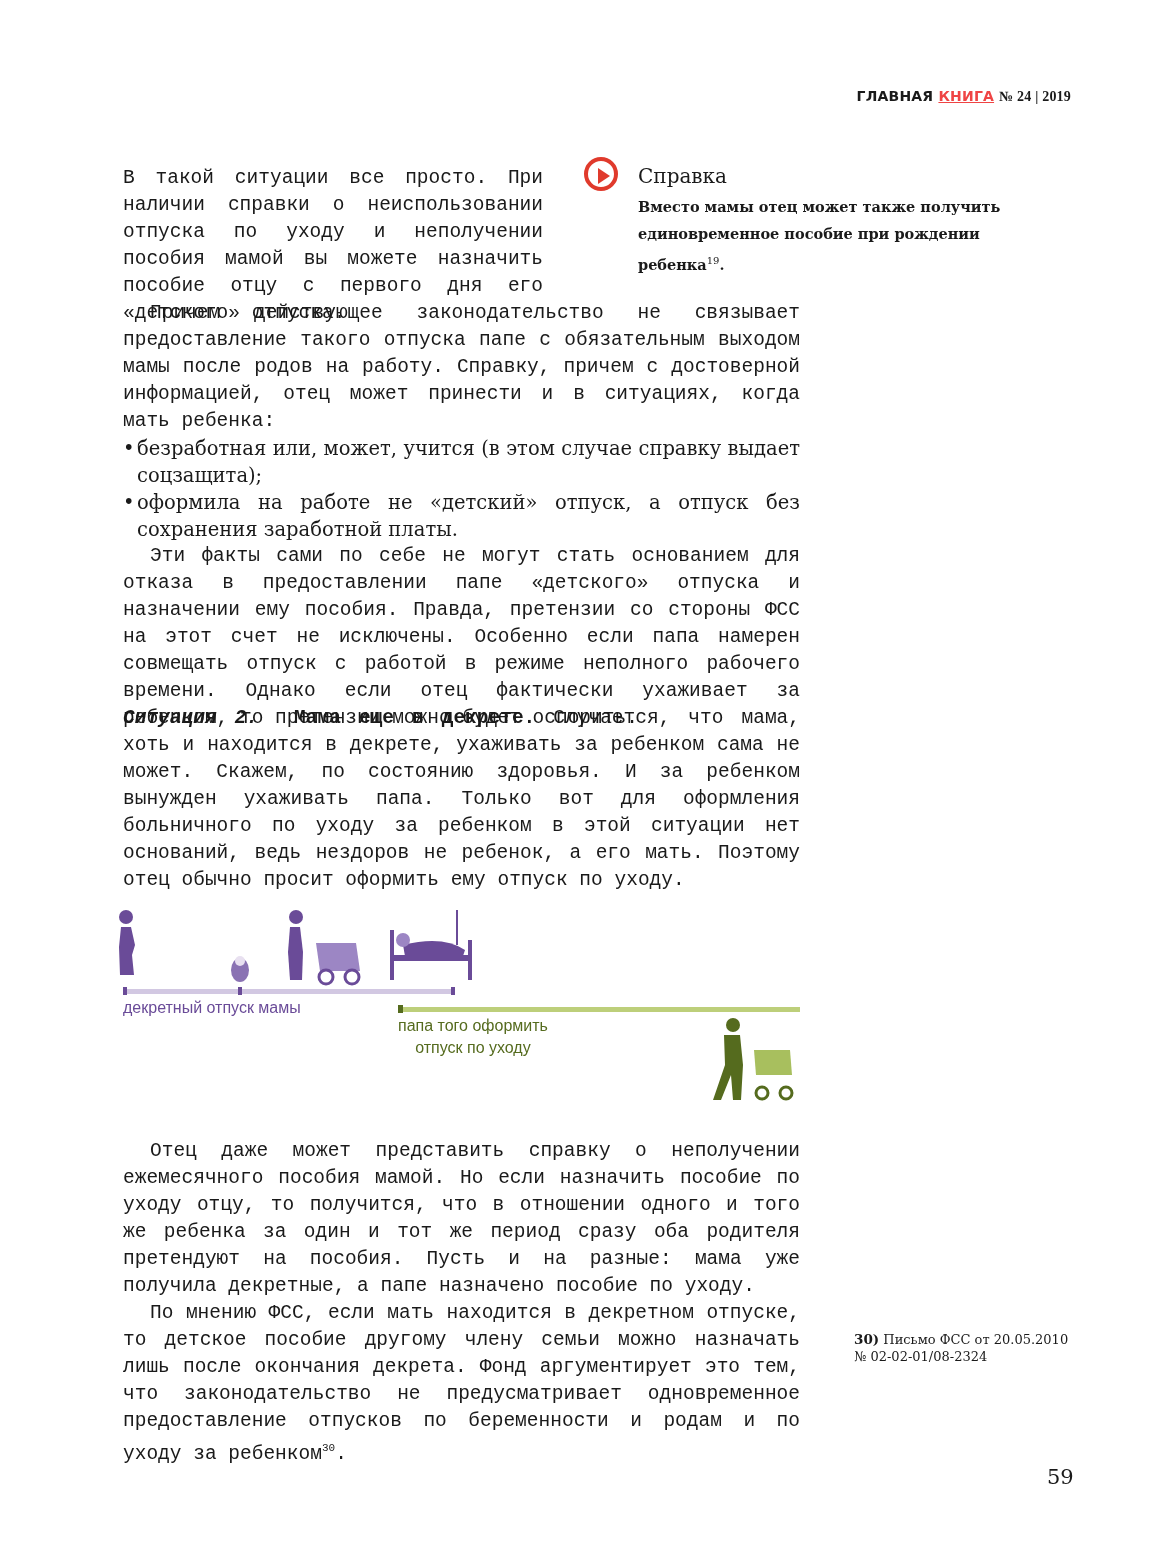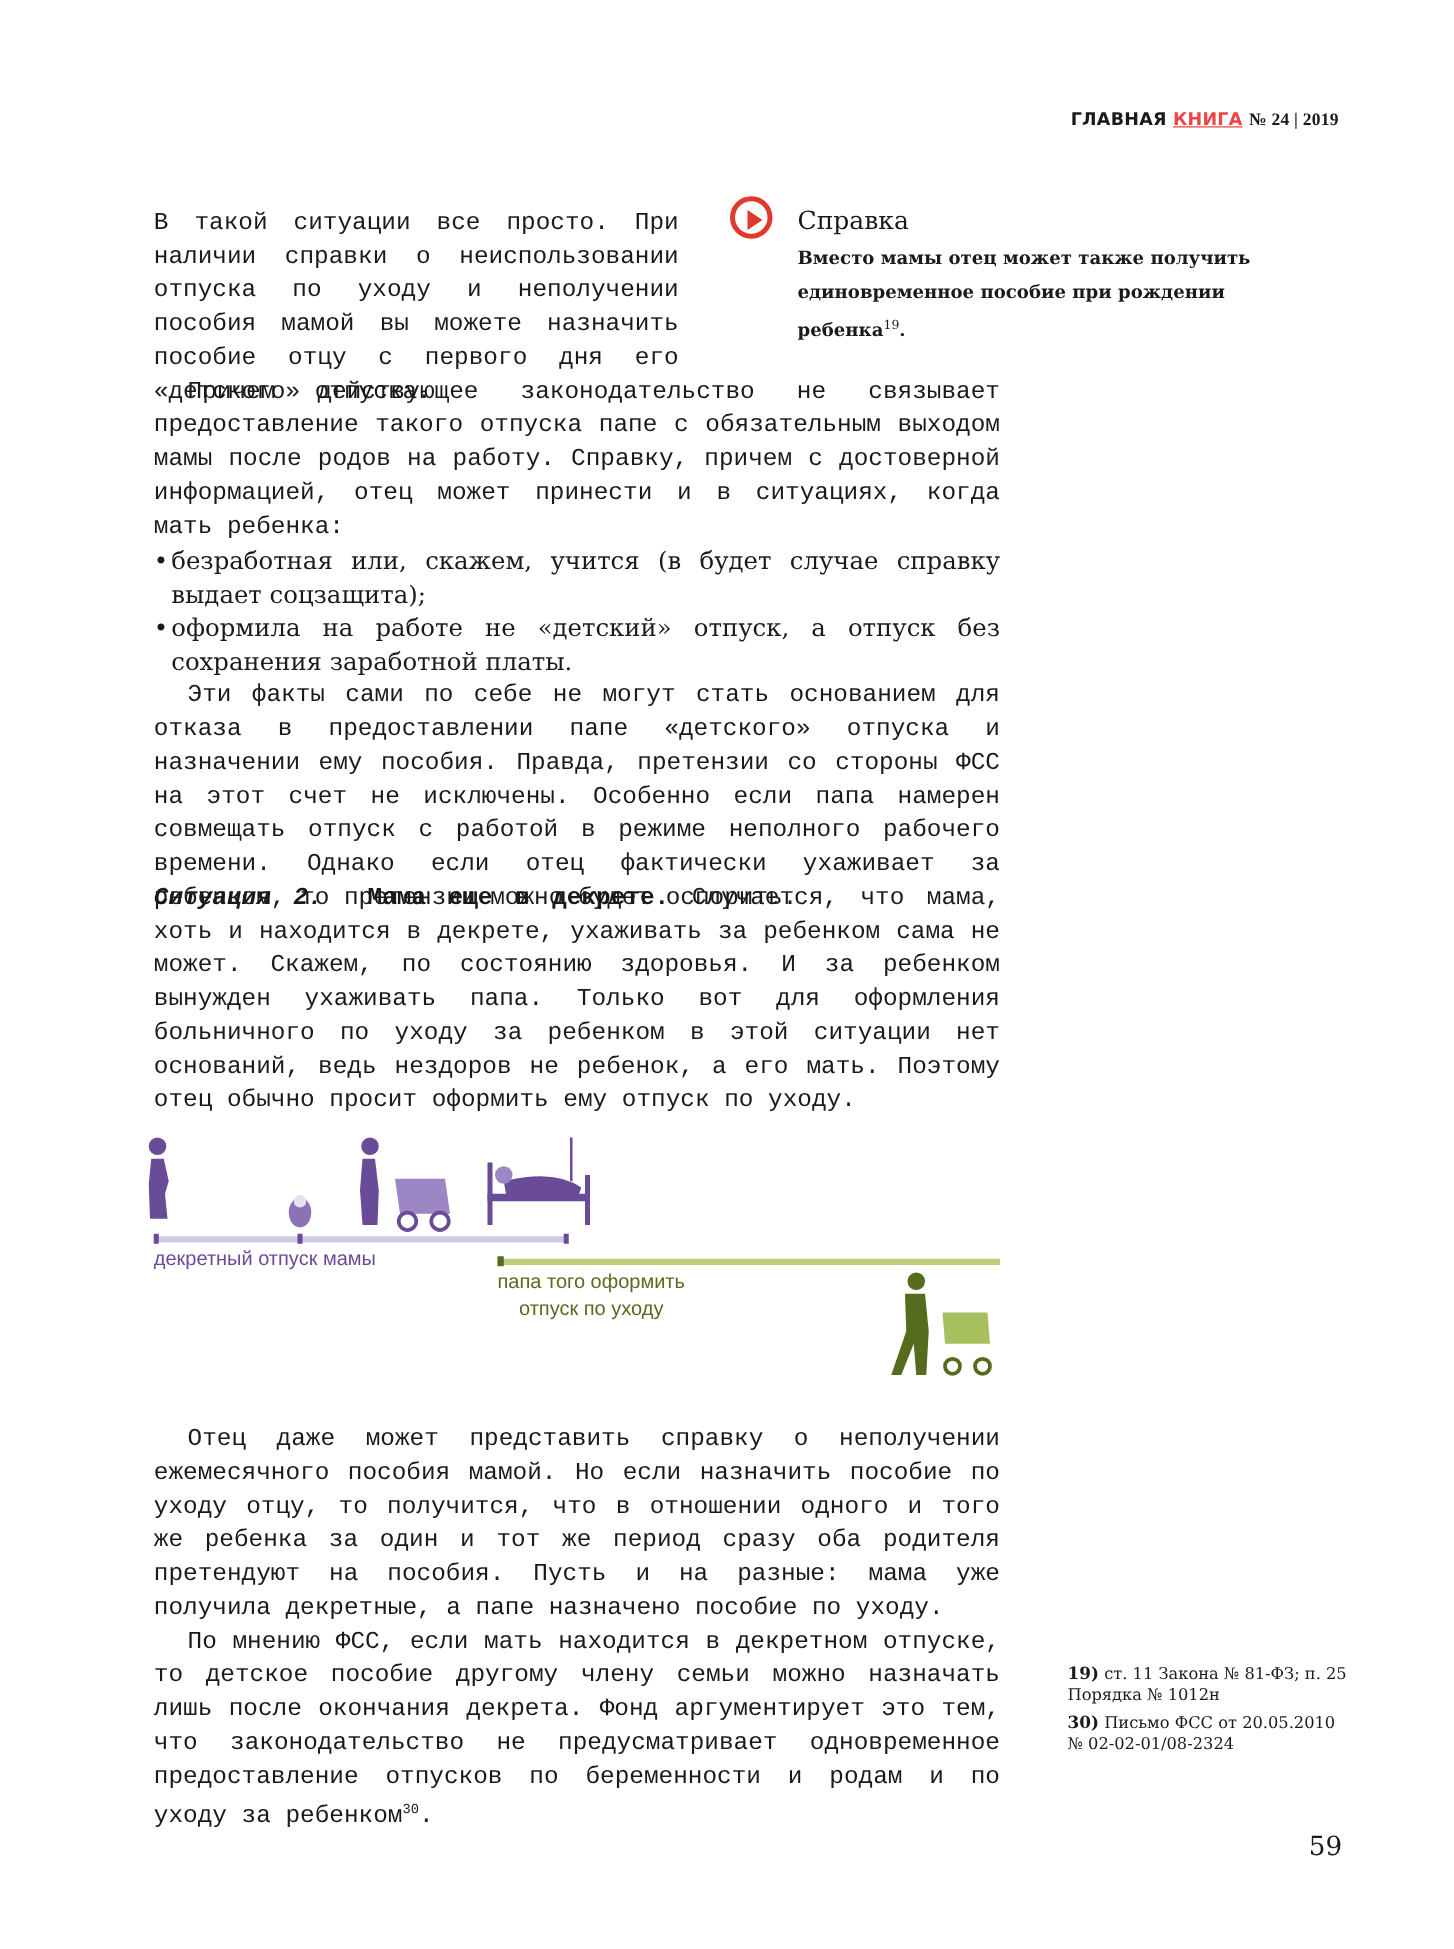--- a/index.html
+++ b/index.html
@@ -51,21 +51,21 @@
 
 <div class="note">
   <div class="icon"></div>
   <div class="title">Справка</div>
   <div class="text"><span>Вместо мамы отец может также получить единовременное пособие при рождении ребенка</span><sup>19</sup><span>.</span></div>
 </div>
 
 <div class="col" style="top:300px;">
   <p class="ind">Причем действующее законодательство не связывает предоставление такого отпуска папе с обязательным выходом мамы после родов на работу. Справку, причем с достоверной информацией, отец может принести и в ситуациях, когда мать ребенка:</p>
   <ul>
-    <li>безработная или, скажем, учится (в будет случае справку выдает соцзащита);</li>
+    <li>безработная или, может, учится (в этом случае справку выдает соцзащита);</li>
     <li>оформила на работе не «детский» отпуск, а отпуск без сохранения заработной платы.</li>
   </ul>
   <p class="ind">Эти факты сами по себе не могут стать основанием для отказа в предоставлении папе «детского» отпуска и назначении ему пособия. Правда, претензии со стороны ФСС на этот счет не исключены. Особенно если папа намерен совмещать отпуск с работой в режиме неполного рабочего времени. Однако если отец фактически ухаживает за ребенком, то претензии можно будет оспорить.</p>
 </div>
 
 <div class="situation">
   <p><span class="label">Ситуация 2.</span>&nbsp; <span class="head">Мама еще в декрете.</span> <span>Случается, что мама, хоть и находится в декрете, ухаживать за ребенком сама не может. Скажем, по состоянию здоровья. И за ребенком вынужден ухаживать папа. Только вот для оформления больничного по уходу за ребенком в этой ситуации нет оснований, ведь нездоров не ребенок, а его мать. Поэтому отец обычно просит оформить ему отпуск по уходу.</span></p>
 </div>
 
 <div class="timeline">
@@ -112,17 +112,16 @@
     <div>отпуск по уходу</div>
   </div>
 </div>
 
 <div class="col" style="top:1138px;">
   <p class="ind">Отец даже может представить справку о неполучении ежемесячного пособия мамой. Но если назначить пособие по уходу отцу, то получится, что в отношении одного и того же ребенка за один и тот же период сразу оба родителя претендуют на пособия. Пусть и на разные: мама уже получила декретные, а папе назначено пособие по уходу.</p>
   <p class="ind"><span>По мнению ФСС, если мать находится в декретном отпуске, то детское пособие другому члену семьи можно назначать лишь после окончания декрета. Фонд аргументирует это тем, что законодательство не предусматривает одновременное предоставление отпусков по беременности и родам и по уходу за ребенком</span><sup class="ref">30</sup><span>.</span></p>
 </div>
 
 <div class="fn">
-  <div><b>19)</b> <span>ст. 11 Закона № 81-ФЗ; п. 25 Порядка № 1012н</span></div>
   <div><b>30)</b> <span>Письмо ФСС от 20.05.2010 № 02-02-01/08-2324</span></div>
 </div>
 
 <div class="pageno">59</div>
 
 </body></html>

